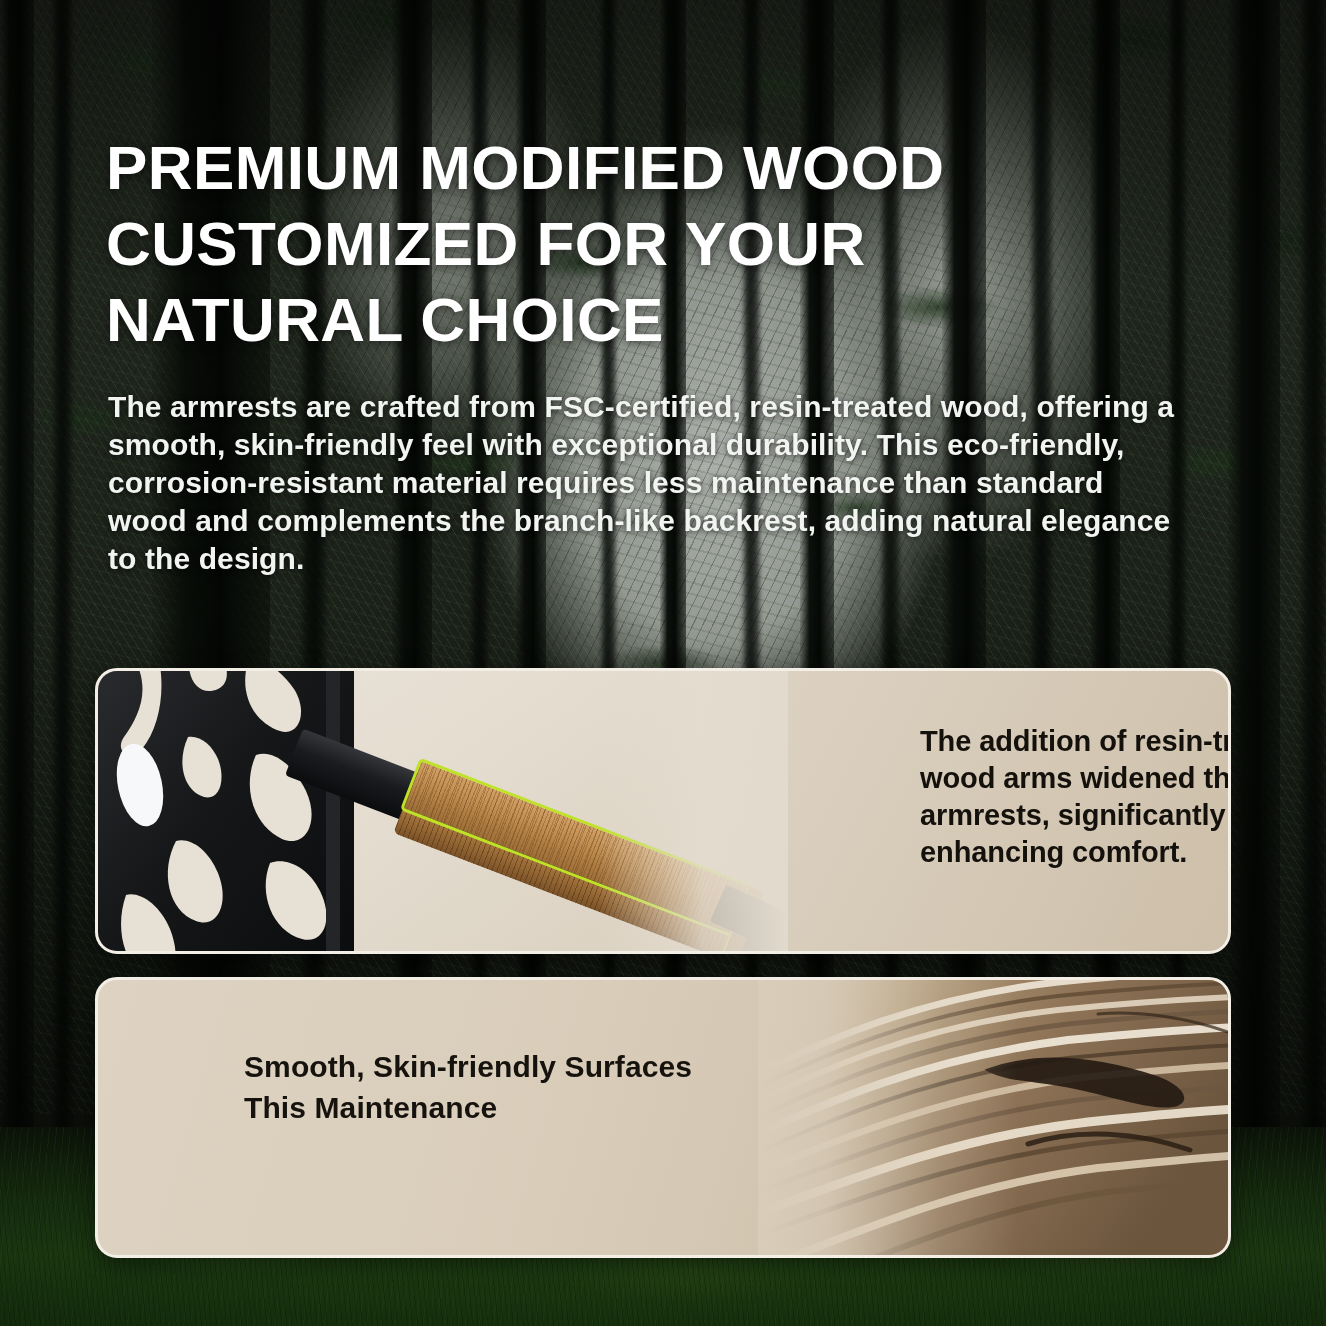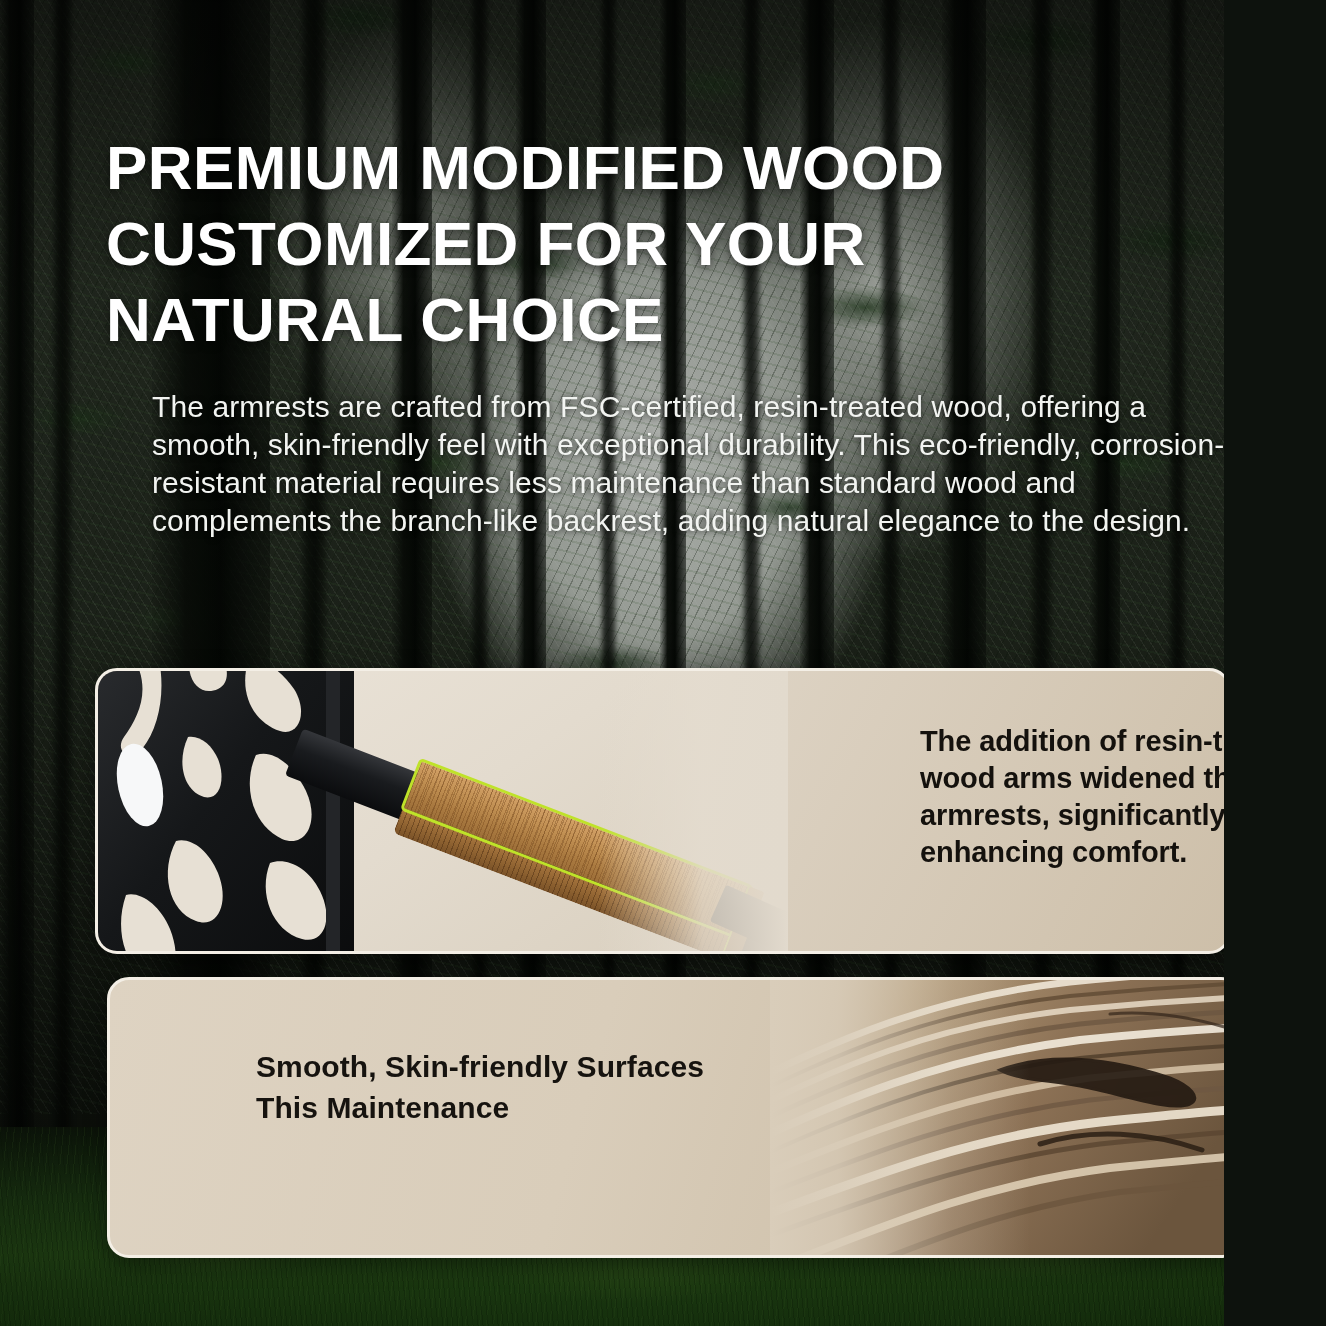--- a/index.html
+++ b/index.html
@@ -4,21 +4,21 @@
 <style>
   html, body {
     margin: 0;
     padding: 0;
     background: #0d120d;
   }
   * { box-sizing: border-box; }
 
   .poster {
     position: relative;
-    width: 1224px;
+    width: 1326px;
     height: 1326px;
     overflow: hidden;
     font-family: "Liberation Sans", "DejaVu Sans", sans-serif;
     background: #c2410c;
   }
 
   
   .bg { position: absolute; inset: 0; overflow: hidden; }
 
   .bg-sky {
@@ -120,24 +120,23 @@
   }
 
   .body-copy {
     position: absolute;
     left: 108px;
     top: 358px;
     width: 1075px;
     color: #f2f4f1;
     font-size: 30px;
     line-height: 38px;
-    font-weight: 400;
+    font-weight: 700;
     letter-spacing: 0.1px;
     text-shadow: 0 1px 6px rgba(0,0,0,0.7);
-    margin-left: 44px;
   }
 
   
   .card {
     position: absolute;
     border: 3px solid #f4efe6;
     border-radius: 22px;
     overflow: hidden;
     box-shadow: 0 6px 22px rgba(0,0,0,0.45);
   }
@@ -247,21 +246,20 @@
     letter-spacing: -0.1px;
   }
 
   
   .card-features {
     left: 95px;
     top: 977px;
     width: 1136px;
     height: 281px;
     background: linear-gradient(106deg, #ded3c2 0%, #d9cdba 42%, #cfc1ab 72%, #c8b8a0 100%);
-    margin-left: 12px;
   }
 
   .grain {
     position: absolute;
     right: 0; top: 0;
     width: 470px; height: 100%;
     overflow: hidden;
   }
   .grain-svg { position: absolute; right: -10px; top: -6px; width: 500px; height: 300px; }
   .grain-fade {

